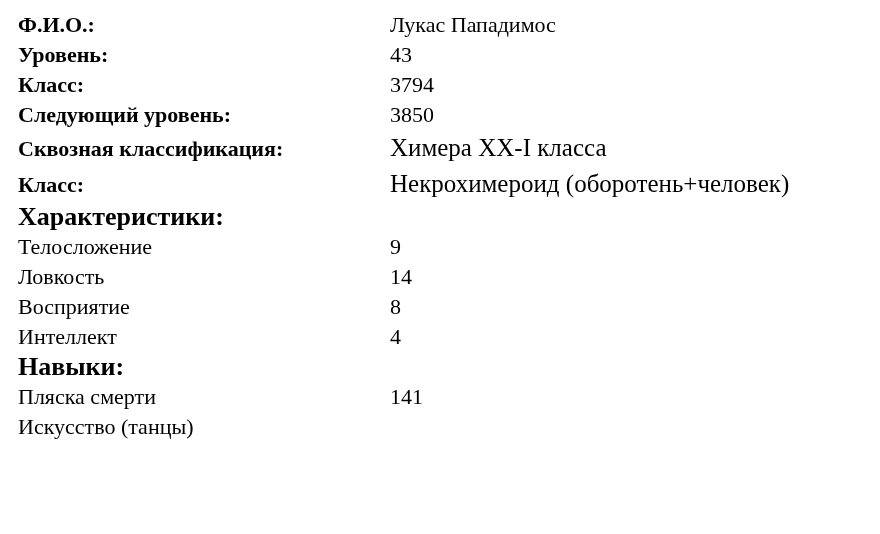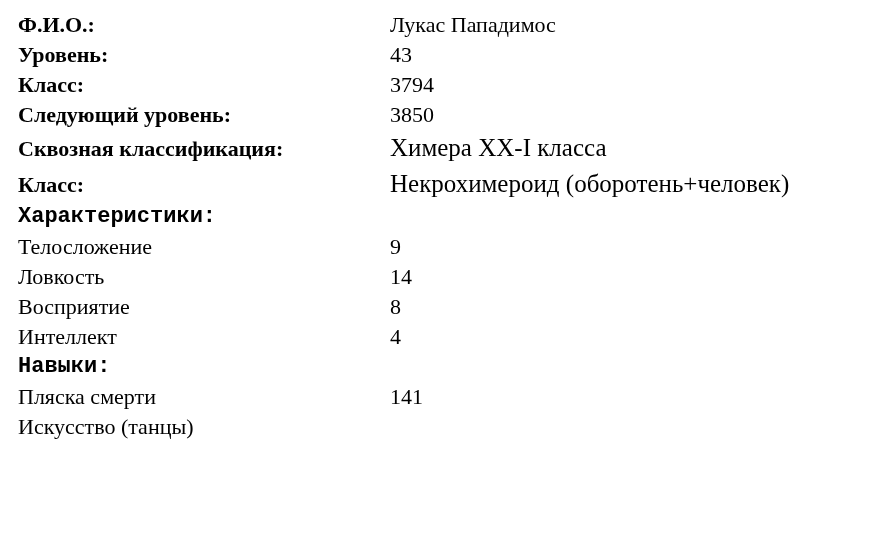--- a/index.html
+++ b/index.html
@@ -38,24 +38,23 @@
   }
   .label.plain {
     font-weight: normal;
   }
   .value {
     font-weight: normal;
     white-space: nowrap;
     font-family: Liberation Serif, serif;
   }
   .section-header {
-    font-size: 22px;
+    font-size: 26px;
     font-weight: bold;
     line-height: 30px;
-    font-family: Liberation Mono, monospace;
   }
 </style>
 </head>
 <body>
 
 <div class="sheet">
 
   <div class="row">
     <span class="label">Ф.И.О.:</span>
     <span class="value">Лукас Пападимос</span>

